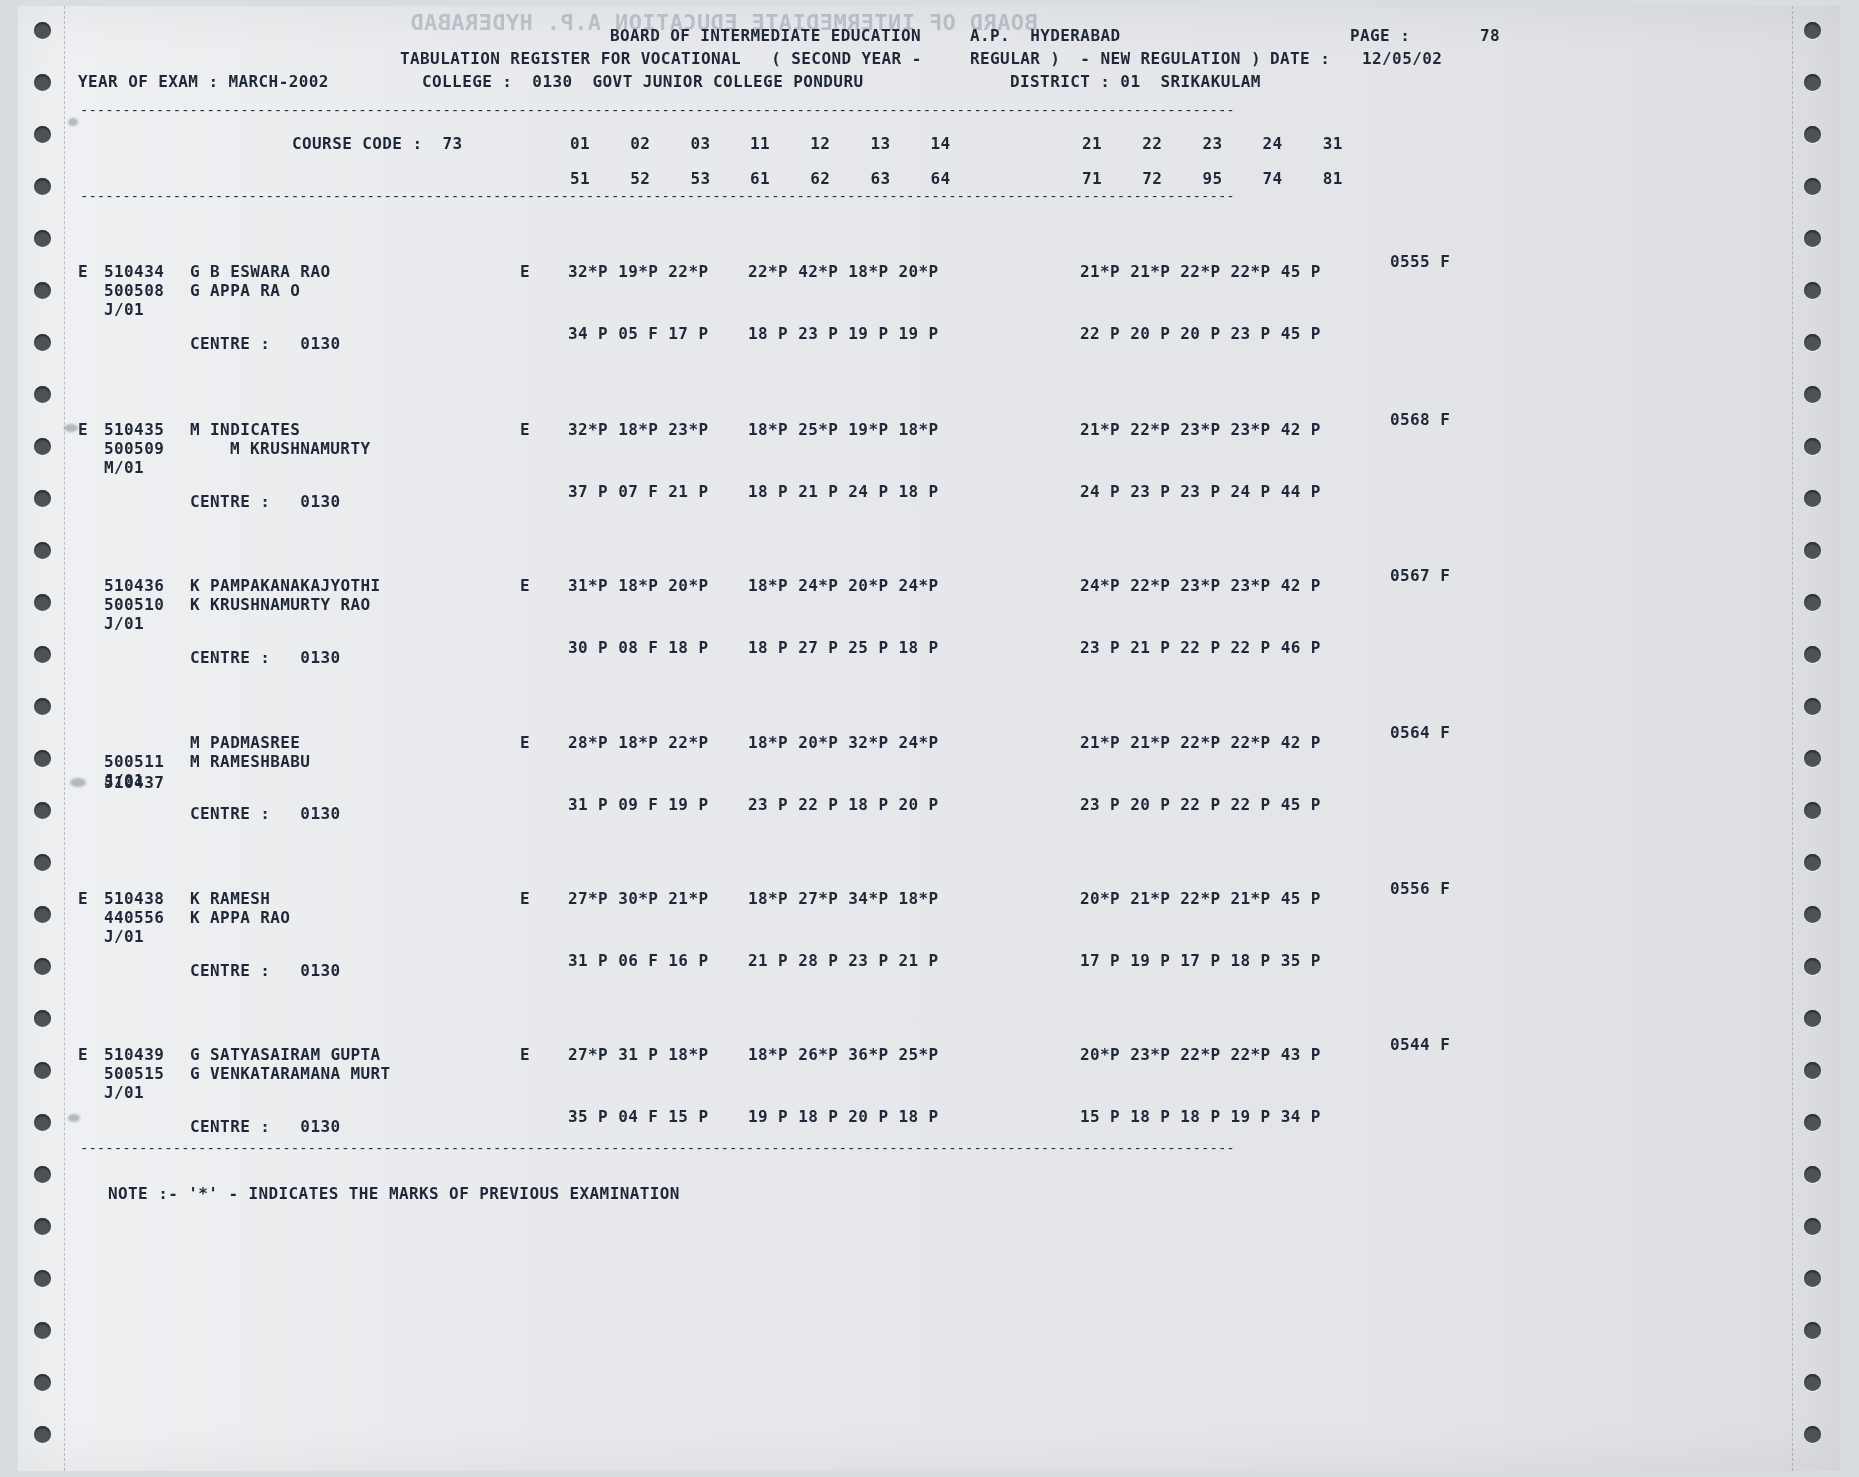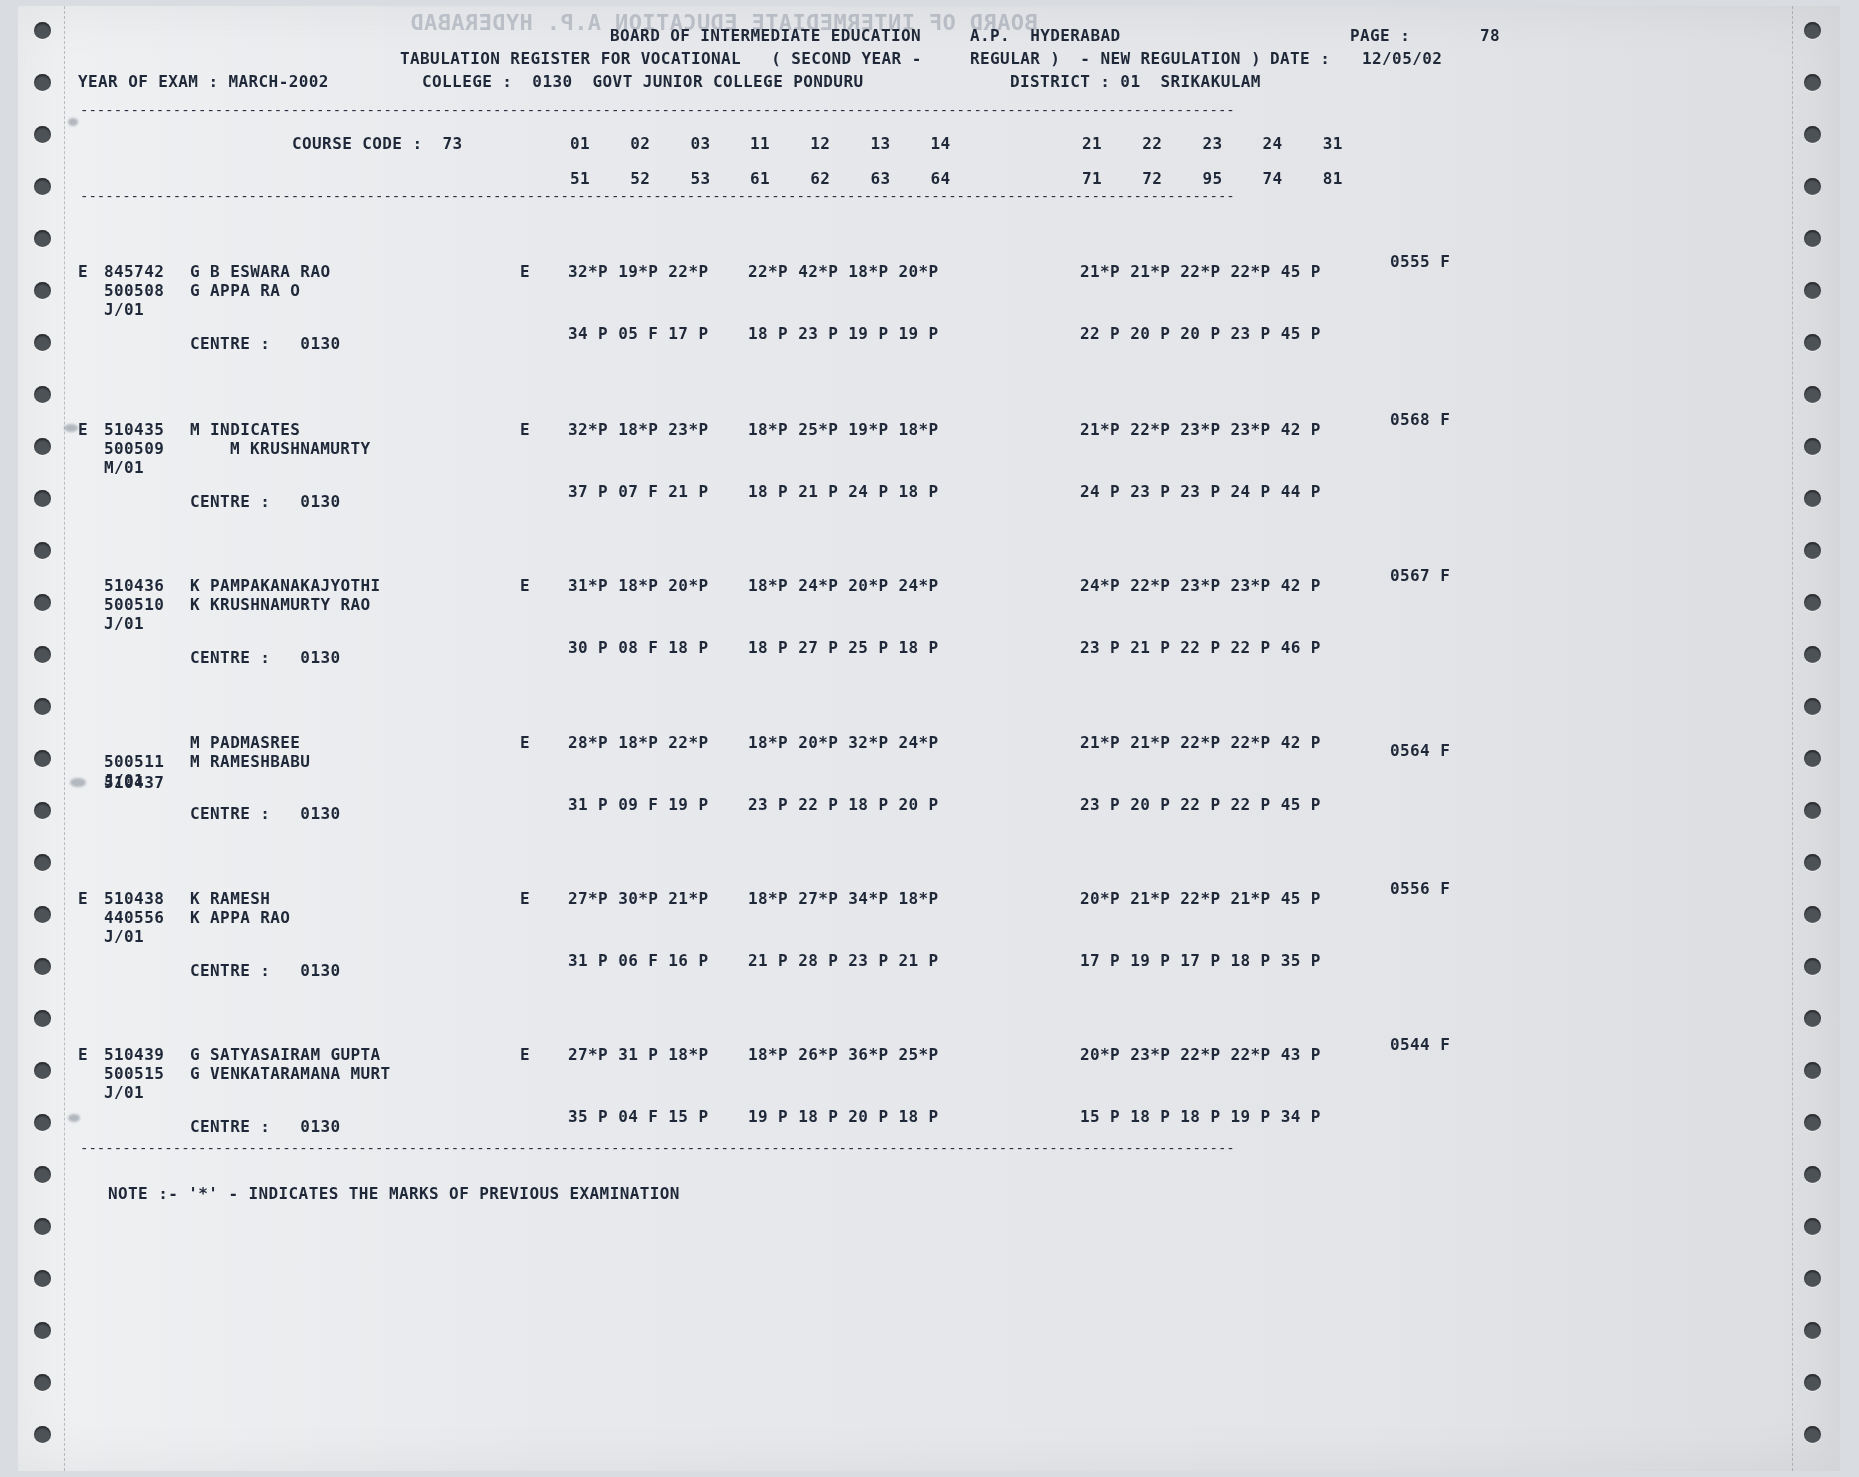--- a/index.html
+++ b/index.html
@@ -193,21 +193,21 @@
       <div class="txt hdr" style="left:1012px; top:128px;">21    22    23    24    31</div>
 
       <div class="txt hdr" style="left:500px; top:163px;">51    52    53</div>
       <div class="txt hdr" style="left:680px; top:163px;">61    62    63    64</div>
       <div class="txt hdr" style="left:1012px; top:163px;">71    72    95    74    81</div>
 
       <div class="rule" style="left:10px; top:182px; width:1390px; overflow:hidden;">-----------------------------------------------------------------------------------------------------------------------------------------</div>
 
       <div>
         <div class="txt hdr" style="left:8px; top:256px;">E</div>
-        <div class="txt hdr" style="left:34px; top:256px;">845742</div>
+        <div class="txt hdr" style="left:34px; top:256px;">510434</div>
         <div class="txt hdr" style="left:120px; top:256px;">G B ESWARA RAO</div>
         <div class="txt hdr" style="left:34px; top:275px;">500508</div>
         <div class="txt hdr" style="left:120px; top:275px;">G APPA RA O</div>
         <div class="txt hdr" style="left:34px; top:294px;">J/01</div>
         <div class="txt hdr" style="left:120px; top:328px;">CENTRE :   0130</div>
 
         <div class="txt hdr" style="left:450px; top:256px;">E</div>
         <div class="txt hdr" style="left:498px; top:256px;">32*P 19*P 22*P</div>
         <div class="txt hdr" style="left:678px; top:256px;">22*P 42*P 18*P 20*P</div>
         <div class="txt hdr" style="left:1010px; top:256px;">21*P 21*P 22*P 22*P 45 P</div>
@@ -264,21 +264,21 @@
         <div class="txt hdr" style="left:120px; top:727px;">M PADMASREE</div>
         <div class="txt hdr" style="left:34px; top:746px;">500511</div>
         <div class="txt hdr" style="left:120px; top:746px;">M RAMESHBABU</div>
         <div class="txt hdr" style="left:34px; top:765px;">J/01</div>
         <div class="txt hdr" style="left:120px; top:798px;">CENTRE :   0130</div>
 
         <div class="txt hdr" style="left:450px; top:727px;">E</div>
         <div class="txt hdr" style="left:498px; top:727px;">28*P 18*P 22*P</div>
         <div class="txt hdr" style="left:678px; top:727px;">18*P 20*P 32*P 24*P</div>
         <div class="txt hdr" style="left:1010px; top:727px;">21*P 21*P 22*P 22*P 42 P</div>
-        <div class="txt hdr" style="left:1320px; top:717px;margin-top:18px;">0564 F</div>
+        <div class="txt hdr" style="left:1320px; top:717px;">0564 F</div>
 
         <div class="txt hdr" style="left:498px; top:789px;">31 P 09 F 19 P</div>
         <div class="txt hdr" style="left:678px; top:789px;">23 P 22 P 18 P 20 P</div>
         <div class="txt hdr" style="left:1010px; top:789px;">23 P 20 P 22 P 22 P 45 P</div>
       </div>
 
       <div>
         <div class="txt hdr" style="left:8px; top:883px;">E</div>
         <div class="txt hdr" style="left:34px; top:883px;">510438</div>
         <div class="txt hdr" style="left:120px; top:883px;">K RAMESH</div>

